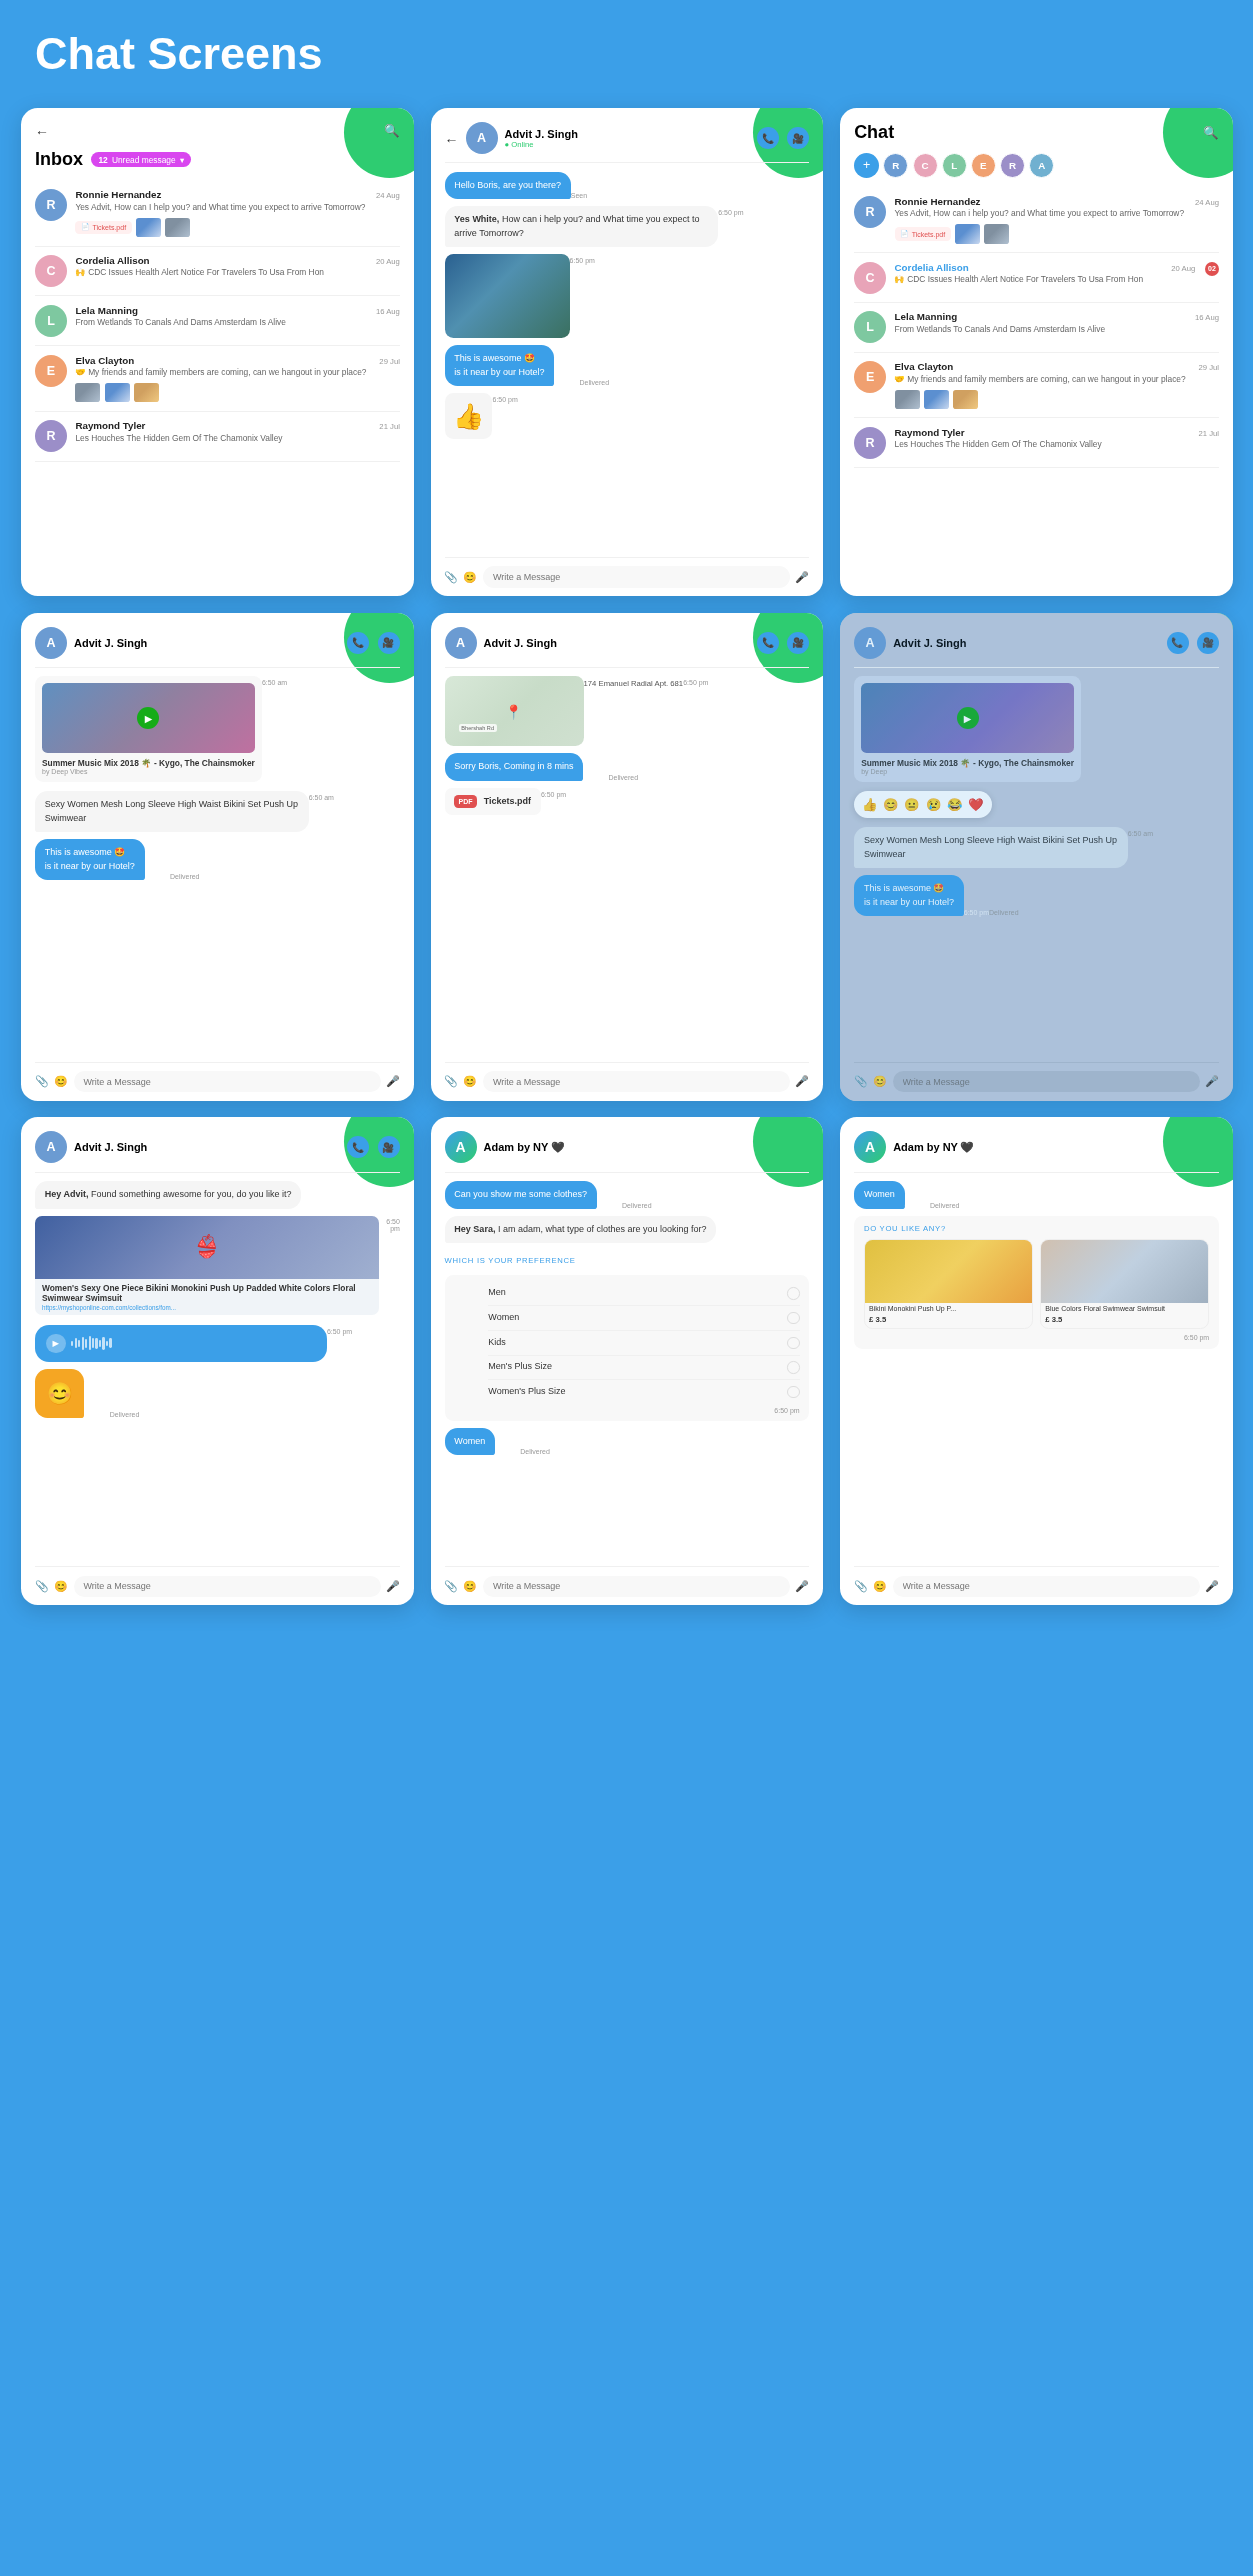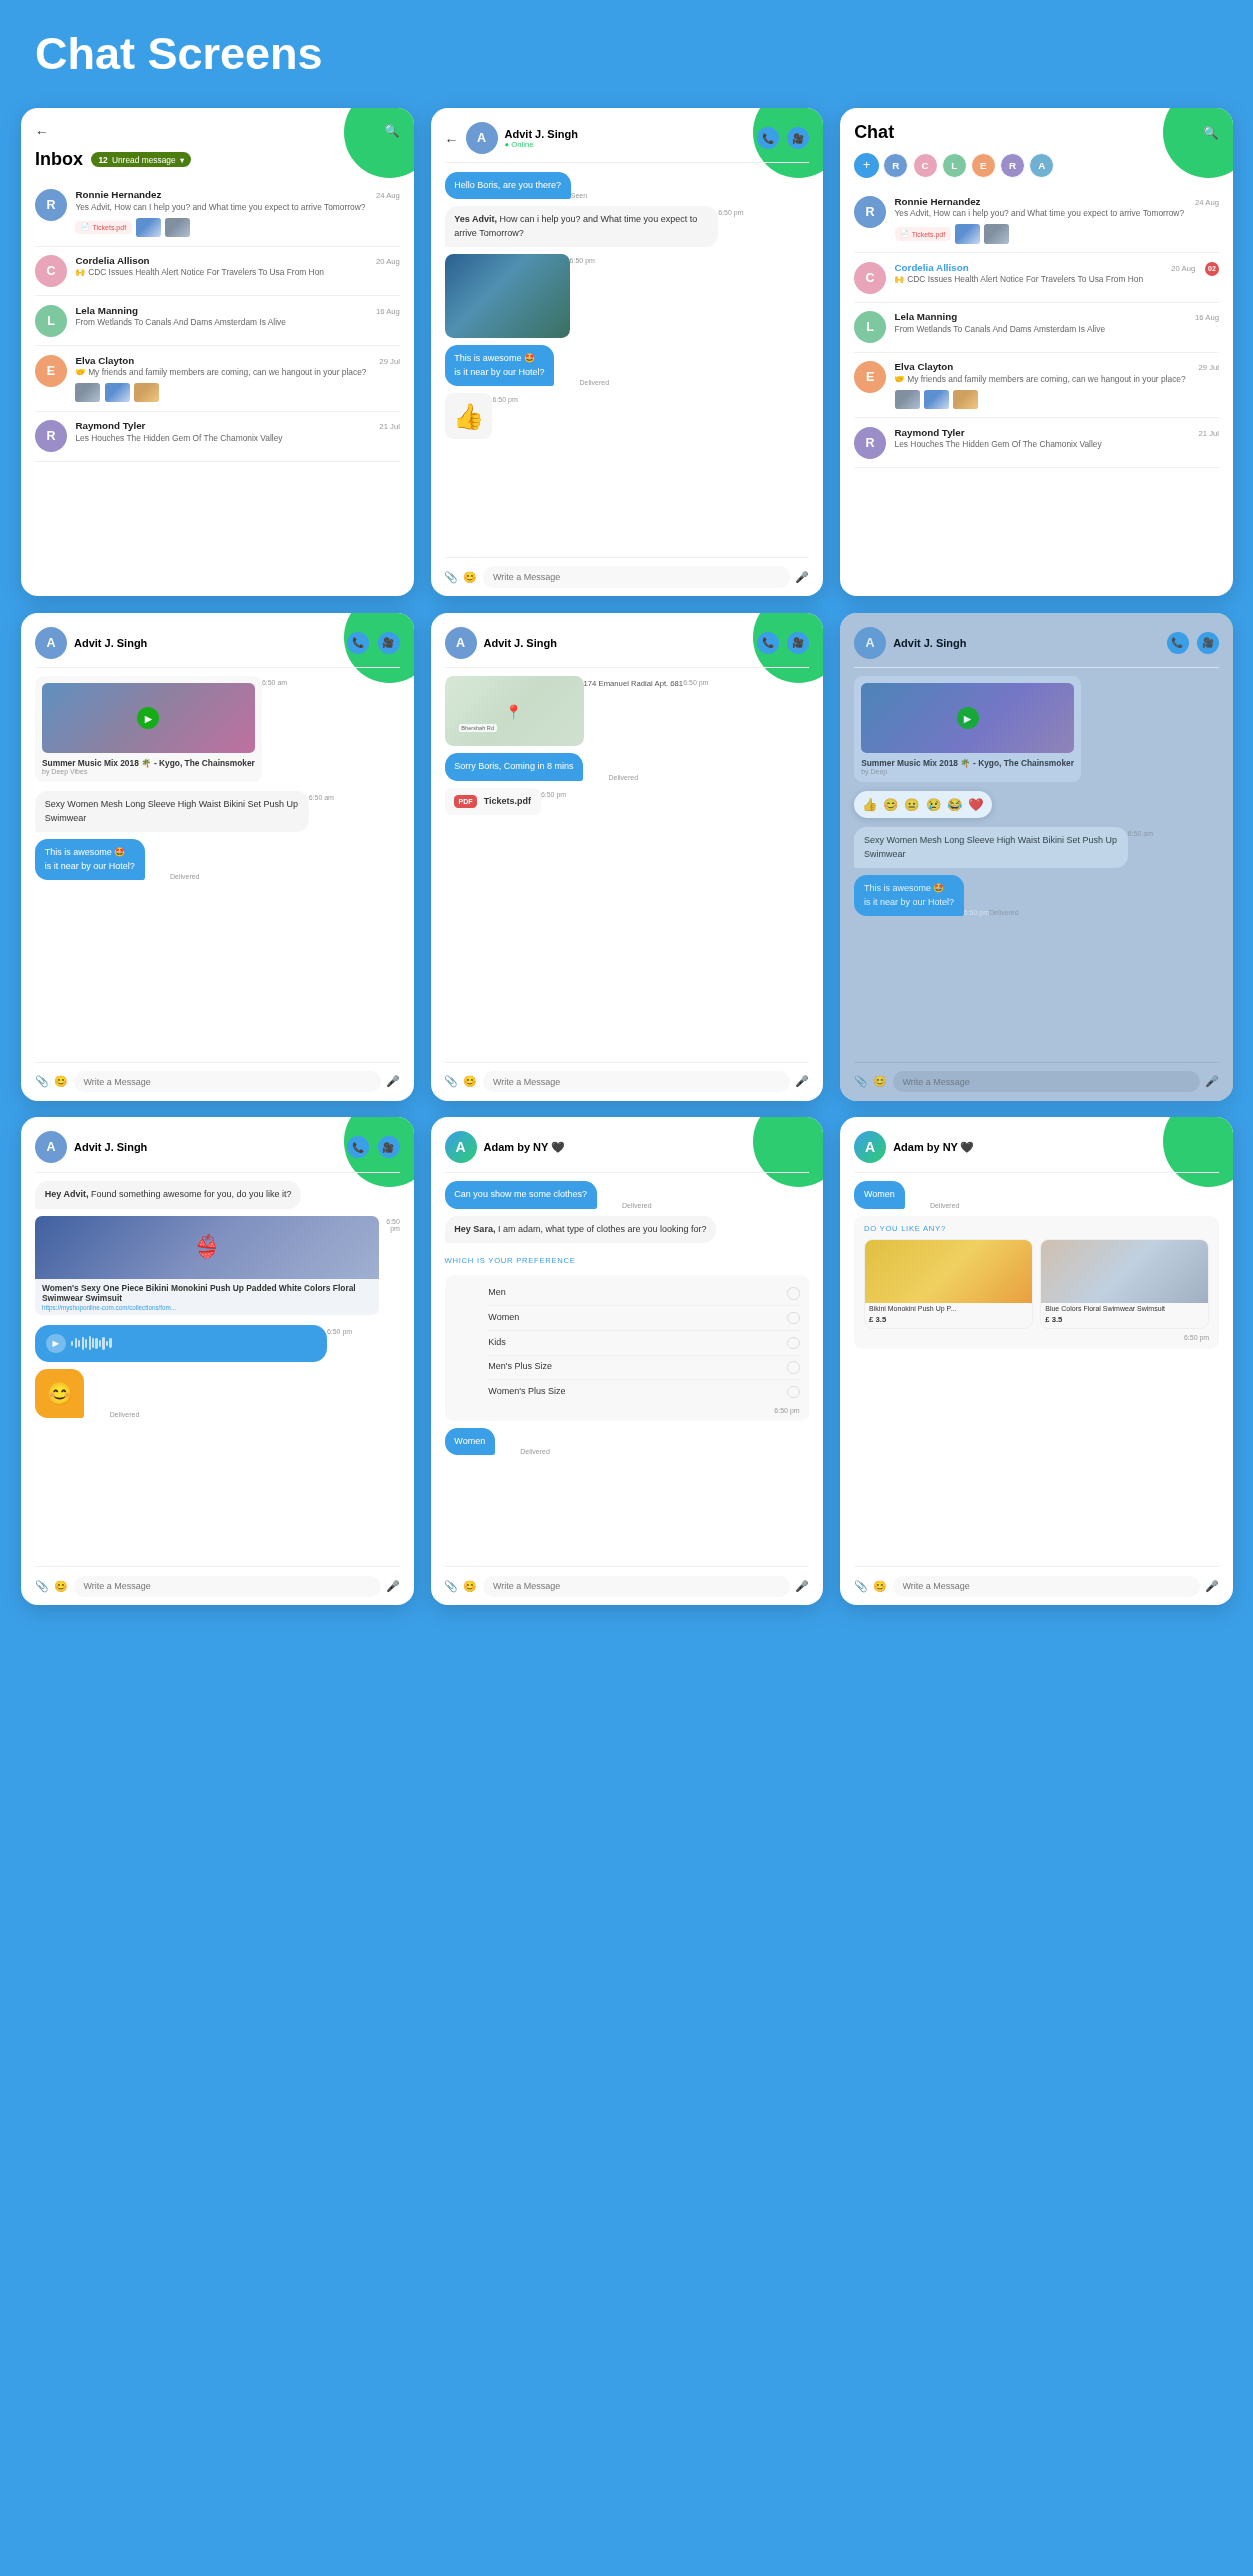--- a/index.html
+++ b/index.html
@@ -58,21 +58,21 @@
       display: flex;
       align-items: center;
       gap: 8.4px;
       margin-bottom: 11px;
     }
     .inbox-title {
       font-size: 18px;
       font-weight: 700;
     }
     .unread-badge {
-      background: #4d7c0f;
+      background: #d946ef;
       color: white;
       border-radius: 14px;
       padding: 2.8px 7px;
       font-size: 8.4px;
       display: flex;
       align-items: center;
       gap: 4.2px;
     }
     .unread-badge .count {
       font-weight: 700;
@@ -547,21 +547,21 @@
           <div class="icon-btn">📞</div>
           <div class="icon-btn video">🎥</div>
         </div>
       </div>
       <div class="messages-area">
         <div class="msg-wrapper sent">
           <div class="msg-bubble sent">Hello Boris, are you there?</div>
           <div class="seen-text">Seen</div>
         </div>
         <div class="msg-wrapper received">
-          <div class="msg-bubble received"><strong>Yes Advit,</strong> How can i help you? and What time you expect to arrive Tomorrow?</div>
+          <div class="msg-bubble received"><strong>Yes White,</strong> How can i help you? and What time you expect to arrive Tomorrow?</div>
           <div class="msg-time dark">6:50 pm</div>
         </div>
         <div class="msg-wrapper received">
           <div class="msg-image">
             <div class="overlay"></div>
           </div>
           <div class="msg-time dark">6:50 pm</div>
         </div>
         <div class="msg-wrapper sent">
           <div class="msg-bubble sent">This is awesome 🤩<br>is it near by our Hotel?</div>

